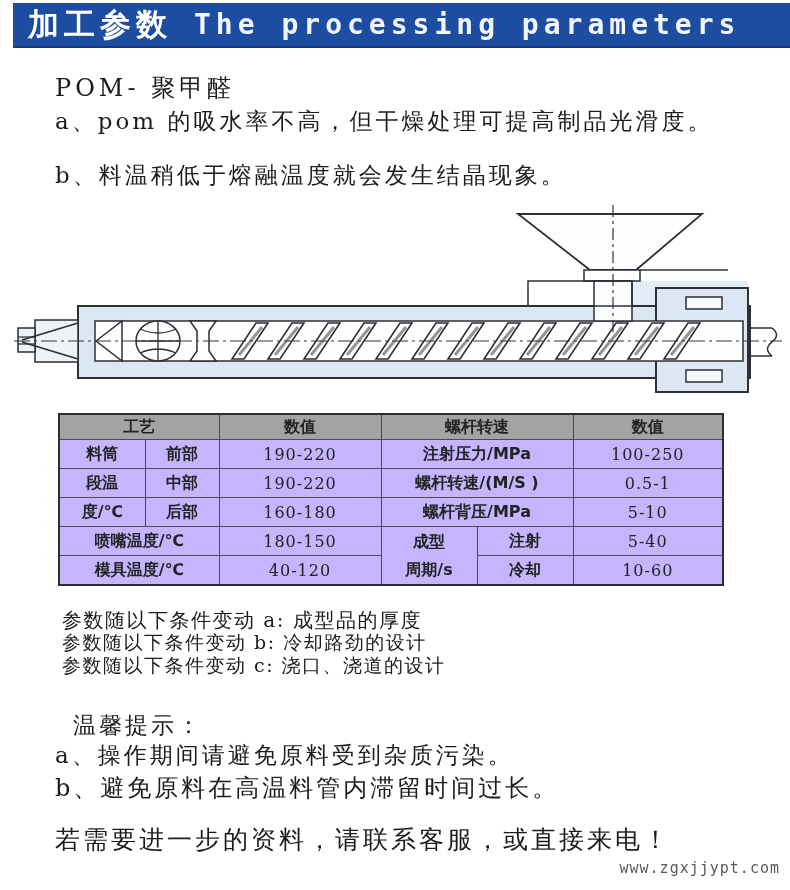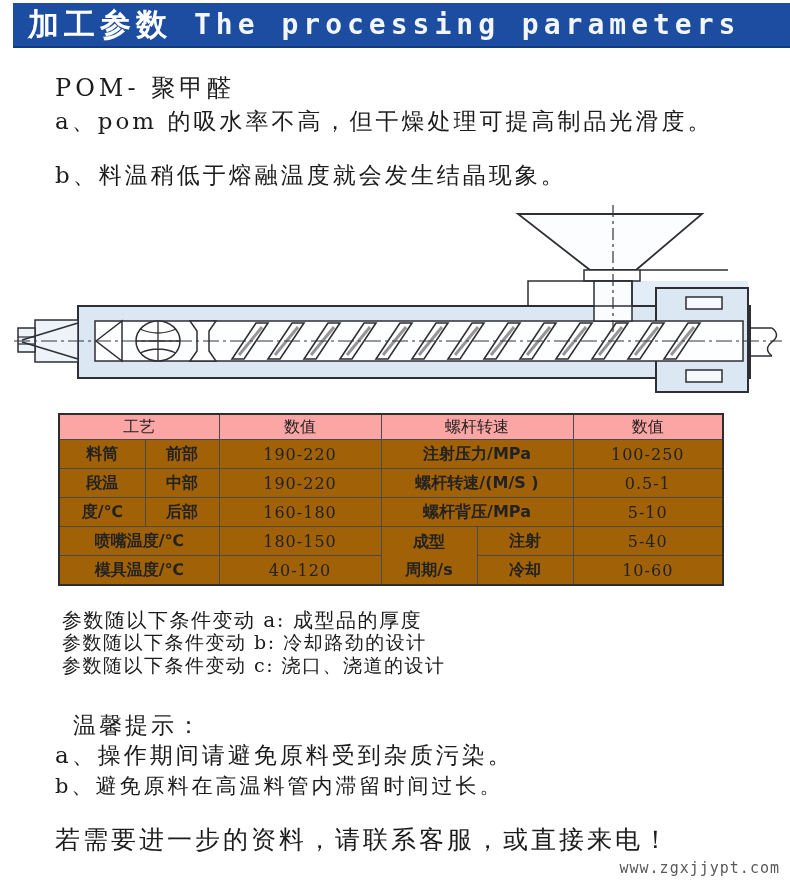--- a/index.html
+++ b/index.html
@@ -36,40 +36,40 @@
     font-size:52px;letter-spacing:9px;white-space:nowrap;overflow:hidden;
     color:rgba(128,138,150,0.34);pointer-events:none;font-weight:bold;
   }
   
   table.params{
     position:absolute;left:58px;top:413px;width:664px;z-index:2;
     border-collapse:collapse;table-layout:fixed;
     border:2px solid #2e2e2e;
   }
   table.params th, table.params td{
-    border:1px solid #4a4a4a;background:#a16207;
+    border:1px solid #4a4a4a;background:#c4b5fd;
     text-align:center;vertical-align:middle;padding:0;
     font-size:16px;color:#222;height:28px;overflow:hidden;white-space:nowrap;
   }
   table.params th{
-    height:24px;font-weight:normal;background:#fca5a5;
+    height:24px;font-weight:bold;background:#a3a3a3;
     font-family:"DejaVu Sans","Liberation Sans",sans-serif;
   }
   td.zh{font-family:"DejaVu Sans","Liberation Sans",sans-serif;font-weight:bold;}
   td.num{font-family:"DejaVu Serif","Liberation Serif",serif;letter-spacing:1px;}
   td.merged{background:#d8e6f2;}
   td.merged .mline{line-height:28px;font-family:"DejaVu Sans","Liberation Sans",sans-serif;font-weight:bold;}
   
   .cond-a{left:62px;top:607px;font-size:20px;letter-spacing:1.5px;}
   .cond-b{left:62px;top:630px;font-size:19px;letter-spacing:1.5px;}
   .cond-c{left:62px;top:653px;font-size:19px;letter-spacing:1.5px;}
   
   .tips-heading{left:73px;top:710px;font-size:23px;letter-spacing:3px;}
   .tip-a{left:55px;top:740px;font-size:23px;letter-spacing:3px;}
-  .tip-b{left:55px;top:772px;font-size:21px;letter-spacing:3px;}
+  .tip-b{left:55px;top:772px;font-size:24px;letter-spacing:3px;}
   
   .contact-line{left:55px;top:823px;font-size:25px;letter-spacing:3px;}
   .website{
     position:absolute;right:10px;top:859px;font-size:15px;color:#5a5a5a;
     font-family:"DejaVu Sans Mono","Liberation Mono",monospace;letter-spacing:1px;
   }
   svg .ln{stroke:#2e2e34;fill:none;}
 </style>
 </head>
 <body>

